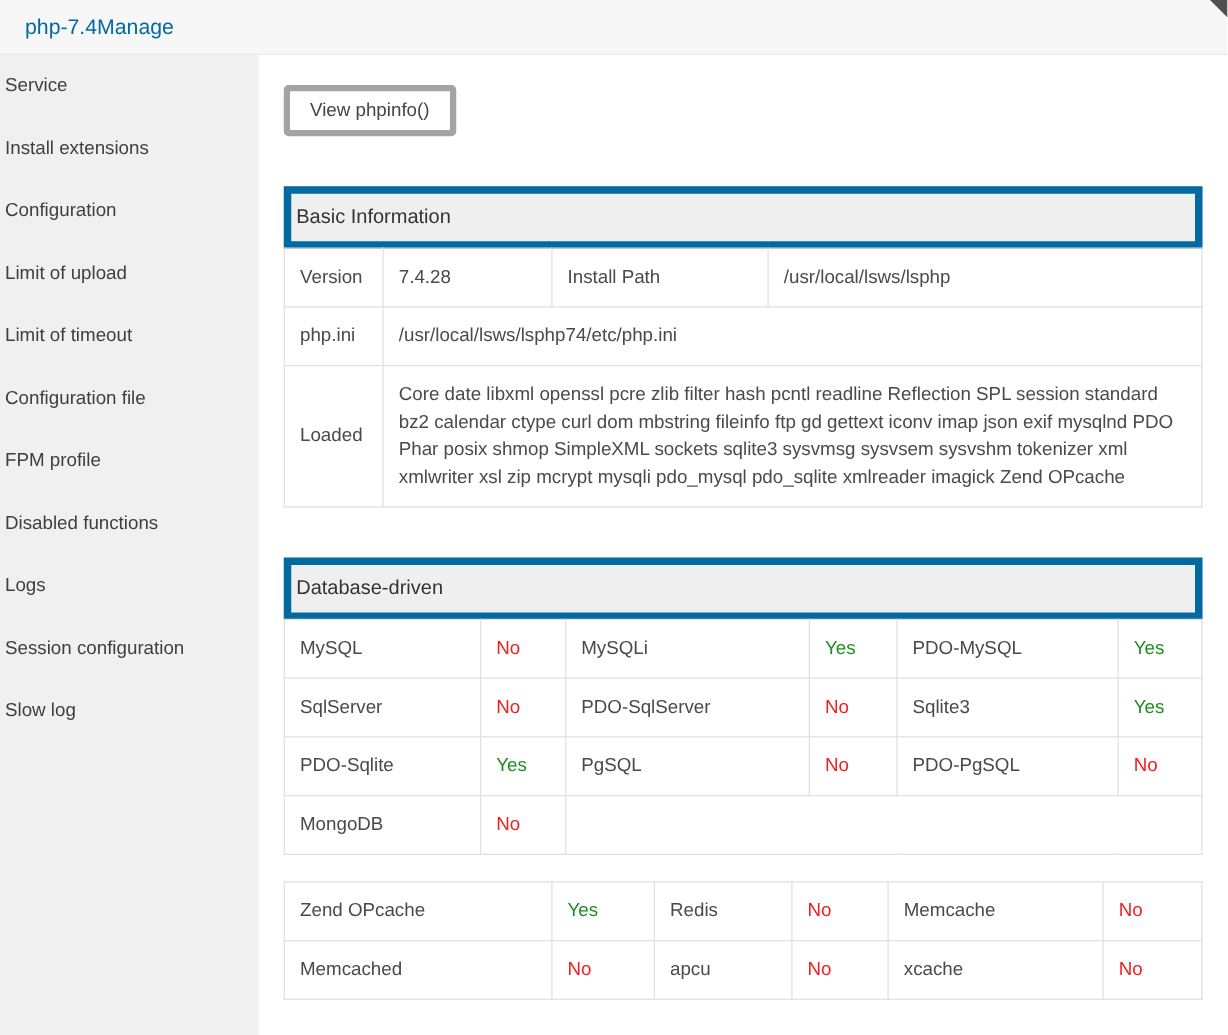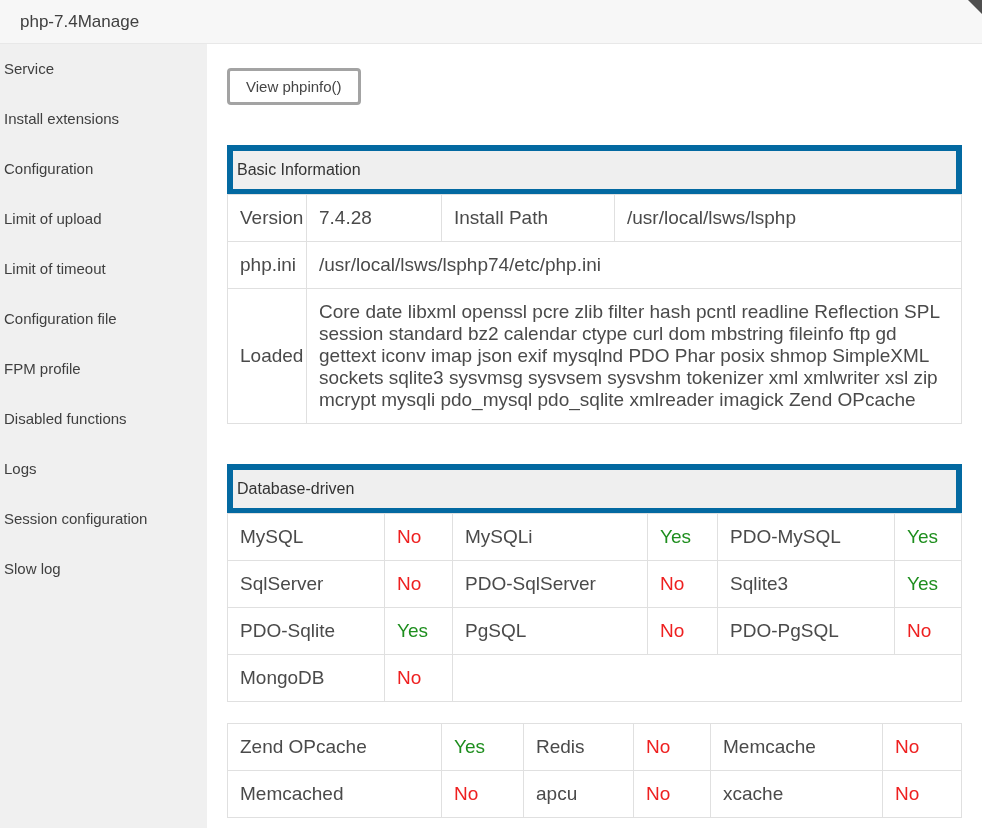--- a/index.html
+++ b/index.html
@@ -15,21 +15,21 @@
     position: relative;
     height: 44px;
     background: #f7f7f7;
     border-bottom: 1px solid #e8e8e8;
     display: flex;
     align-items: center;
     padding-left: 20px;
   }
   .topbar-title {
     font-size: 17px;
-    color: #404040;
+    color: #0369a1;
   }
   .corner-mark {
     position: absolute;
     top: 0; right: 0;
     width: 0; height: 0;
     border-top: 14px solid #4f4f4f;
     border-left: 14px solid transparent;
   }
   
   .layout { display: flex; height: 784px; }
@@ -51,21 +51,21 @@
   .content {
     flex: 1;
     padding: 24px 20px 0 20px;
     background: #ffffff;
     overflow: hidden;
   }
   
   .btn {
     display: inline-block;
     background: #ffffff;
-    border: 3px solid #a3a3a3;
+    border: 5px solid #a3a3a3;
     border-radius: 4px;
     padding: 7px 16px;
     font-size: 15px;
     color: #454545;
     cursor: pointer;
     font-family: "Liberation Sans", sans-serif;
   }
   
   .section { margin-top: 22px; }
   .section-header {
@@ -78,21 +78,21 @@
   }
   table.grid {
     width: 100%;
     border-collapse: collapse;
     table-layout: fixed;
     margin-top: -1px;
   }
   table.grid td {
     border: 1px solid #e0e0e0;
     padding: 12px 12px;
-    font-size: 19px;
+    font-size: 15px;
     line-height: 22px;
     color: #4a4a4a;
     vertical-align: middle;
     overflow: hidden;
   }
   td.loaded-cell { padding: 8px 12px; line-height: 23px; }
   
 </style>
 </head>
 <body>

